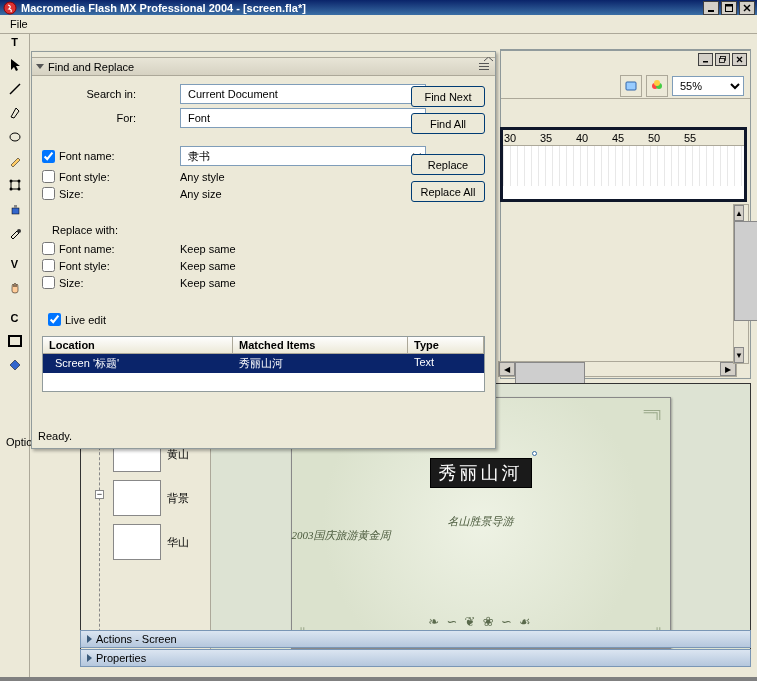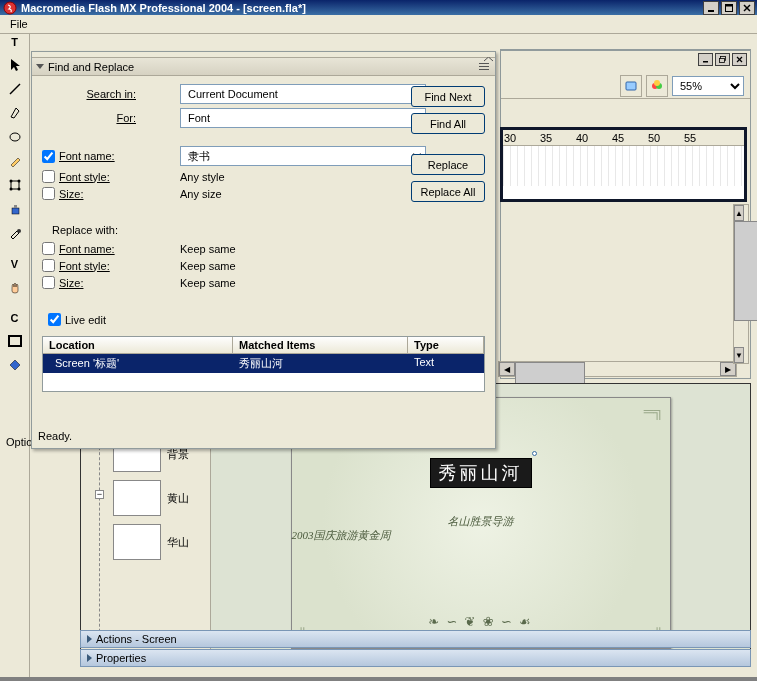--- a/index.html
+++ b/index.html
@@ -55,21 +55,21 @@
 .findpanel .collapsehdr .ic { width:9px; height:5px; cursor:pointer; }
 .findpanel .hdr { height: 18px; background: linear-gradient(to bottom, #e8e5d7, #d6d2c2); border-bottom: 1px solid #aca899; display: flex; align-items: center; padding: 0 4px; }
 .findpanel .hdr .tri { width:0; height:0; border-top:4px solid transparent; border-bottom:4px solid transparent; border-left:5px solid #555; margin-right:4px;}
 .findpanel .hdr .tri.open { border-left:4px solid transparent; border-right:4px solid transparent; border-top:5px solid #555; border-bottom:none; width:0; height:0;}
 .findpanel .hdr .title { flex:1; }
 .findpanel .hdr .menuic { width:14px; height:12px; cursor:pointer; display:flex; flex-direction:column; justify-content:space-around; padding:1px 2px;}
 .findpanel .hdr .menuic div { height:1px; background:#555; }
 
 .findbody { padding: 8px 10px 4px; position:relative; height: 350px;}
 .row { display:flex; align-items:center; margin-bottom:4px; }
-.row .lbl { width: 94px; text-align: right; padding-right: 0; text-decoration: underline; }
+.row .lbl { width: 94px; text-align: right; padding-right: 0; }
 .row .lbl.chk { text-align:left; padding-left:0; display:flex; align-items:center; gap:4px;}
 .row .val { flex:1;padding-left:44px; }
 select, input[type=text] { width: 246px; height: 20px; border: 1px solid #7f9db9; background: white; padding: 0 3px; font-size: 11px; }
 input[type=checkbox] { width:13px; height:13px; }
 
 .btncol { position:absolute; right:10px; top:10px; display:flex; flex-direction:column; gap:6px; }
 .btn { width: 74px; height: 21px; background: #ece9d8; border: 1px solid #003c74; border-radius: 3px; cursor: pointer; font-size:11px; }
 
 .spacer { height: 14px; }
 .sublbl { padding-left: 10px; margin: 6px 0 6px; }
@@ -398,25 +398,25 @@
   <div class="stagearea">
     <div class="screenlist">
       <div class="treeline"></div>
       <div class="expander">−</div>
       <div class="screenitem sel">
         <div class="thumb sel"></div>
         <span>标题</span>
       </div>
       <div class="screenitem nested">
         <div class="thumb"></div>
-        <span>背景</span>
+        <span>黄山</span>
       </div>
       <div class="screenitem nested">
         <div class="thumb"></div>
-        <span>黄山</span>
+        <span>背景</span>
       </div>
       <div class="screenitem nested">
         <div class="thumb"></div>
         <span>华山</span>
       </div>
     </div>
     <div class="canvas">
       <div class="page">
         <div class="frame-corner" style="top:6px; left:6px;">╔═</div>
         <div class="frame-corner" style="top:6px; right:6px; text-align:right;">═╗</div>

